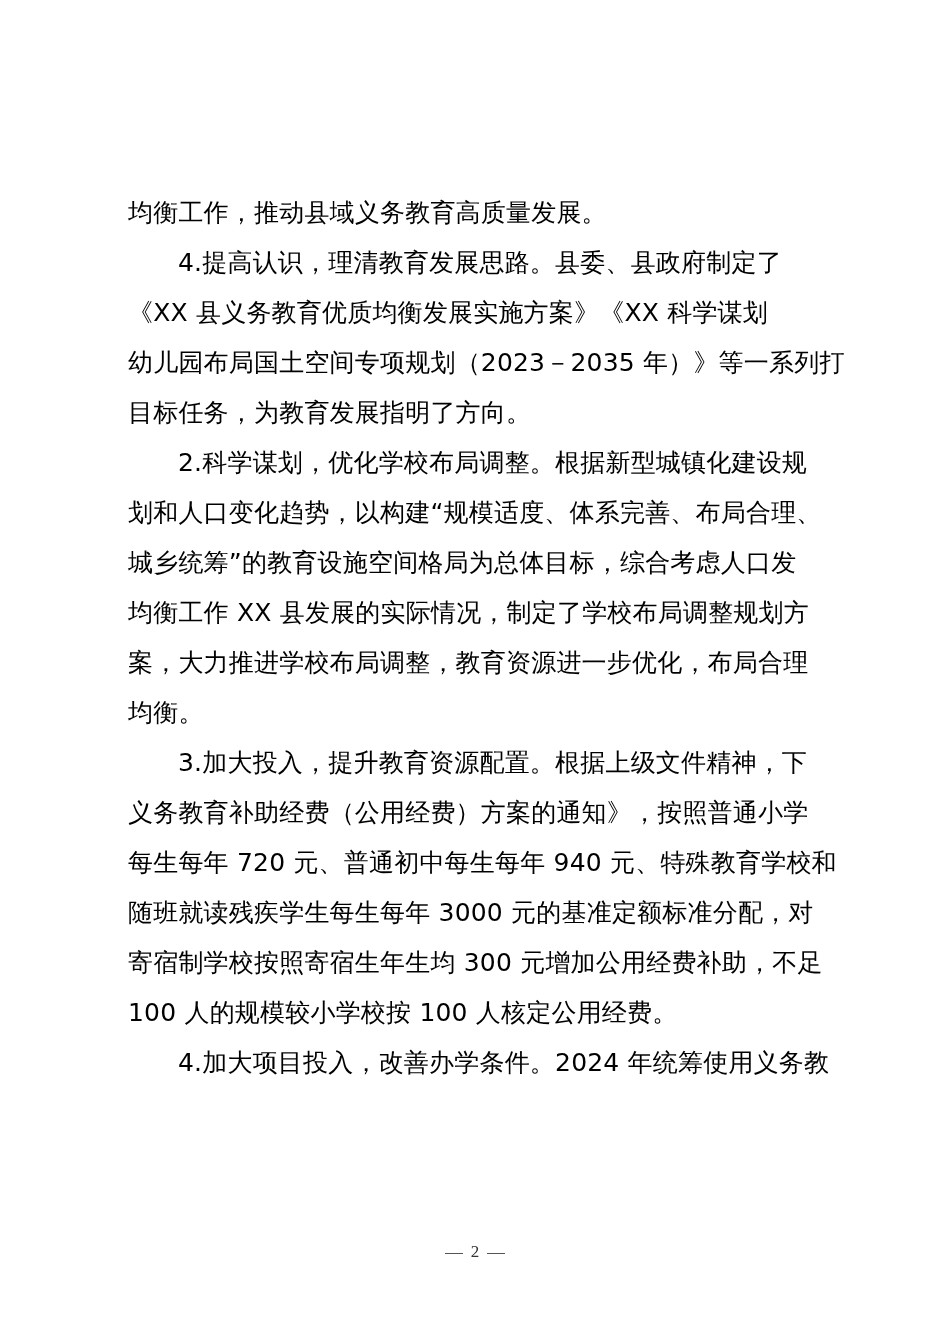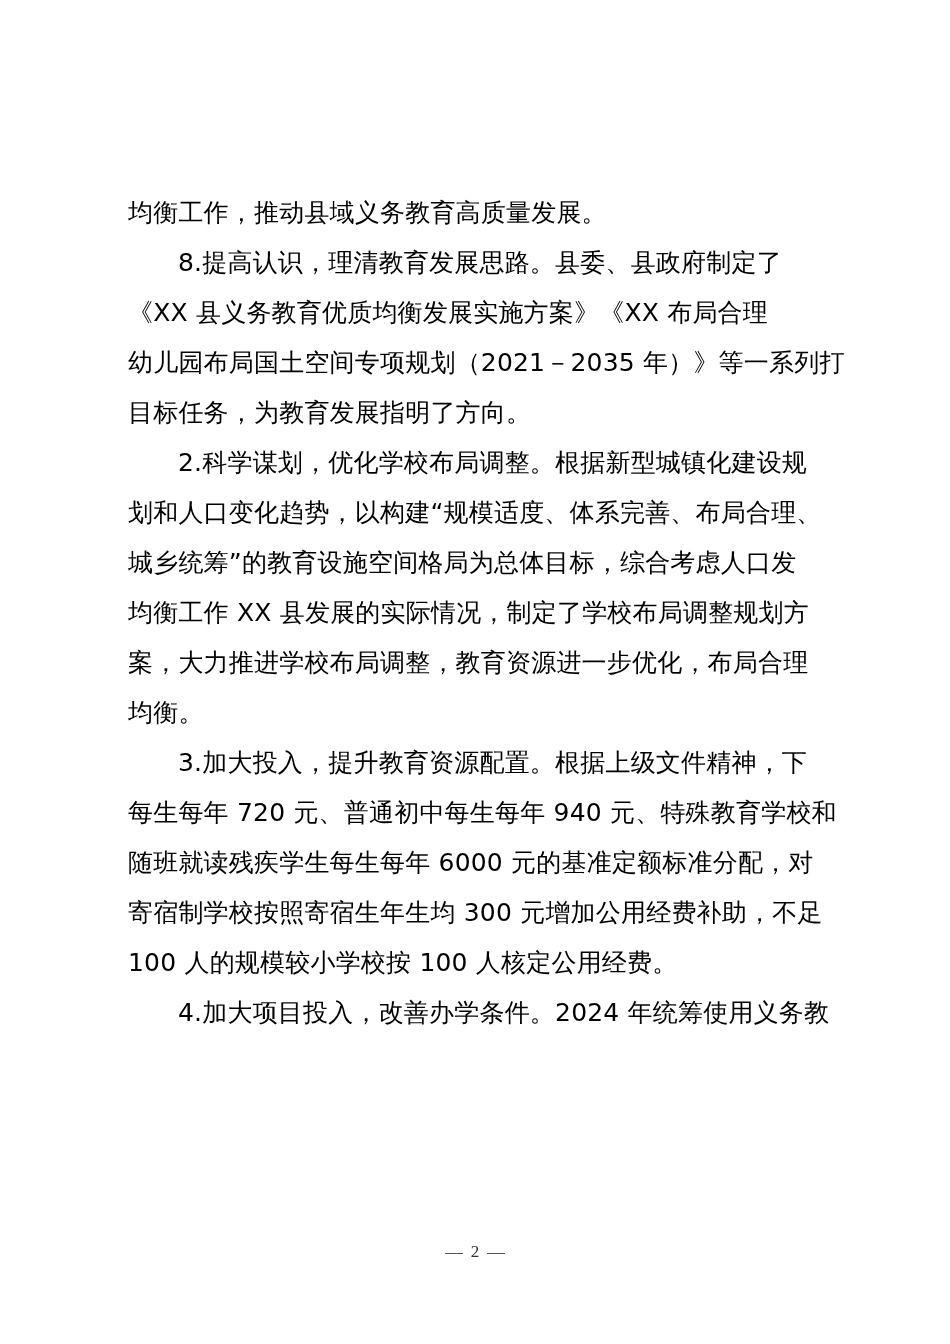--- a/index.html
+++ b/index.html
@@ -57,33 +57,34 @@
       vertical-align: middle;
       margin: 0 8px;
     }
   </style>
 </head>
 <body>
 
 <div class="page">
   <div class="body-text">
     <span class="line">均衡工作，推动县域义务教育高质量发展。</span>
-    <span class="line indent">8.提高认识，理清教育发展思路。县委、县政府制定了</span>
-    <span class="line">《XX 县义务教育优质均衡发展实施方案》《XX 布局合理</span>
-    <span class="line">幼儿园布局国土空间专项规划（2021－2035 年）》等一系列打</span>
+    <span class="line indent">4.提高认识，理清教育发展思路。县委、县政府制定了</span>
+    <span class="line">《XX 县义务教育优质均衡发展实施方案》《XX 科学谋划</span>
+    <span class="line">幼儿园布局国土空间专项规划（2023－2035 年）》等一系列打</span>
     <span class="line">目标任务，为教育发展指明了方向。</span>
     <span class="line indent">2.科学谋划，优化学校布局调整。根据新型城镇化建设规</span>
     <span class="line">划和人口变化趋势，以构建“规模适度、体系完善、布局合理、</span>
     <span class="line">城乡统筹”的教育设施空间格局为总体目标，综合考虑人口发</span>
     <span class="line">均衡工作 XX 县发展的实际情况，制定了学校布局调整规划方</span>
     <span class="line">案，大力推进学校布局调整，教育资源进一步优化，布局合理</span>
     <span class="line">均衡。</span>
     <span class="line indent">3.加大投入，提升教育资源配置。根据上级文件精神，下</span>
+    <span class="line">义务教育补助经费（公用经费）方案的通知》，按照普通小学</span>
     <span class="line">每生每年 720 元、普通初中每生每年 940 元、特殊教育学校和</span>
-    <span class="line">随班就读残疾学生每生每年 6000 元的基准定额标准分配，对</span>
+    <span class="line">随班就读残疾学生每生每年 3000 元的基准定额标准分配，对</span>
     <span class="line">寄宿制学校按照寄宿生年生均 300 元增加公用经费补助，不足</span>
     <span class="line">100 人的规模较小学校按 100 人核定公用经费。</span>
     <span class="line indent">4.加大项目投入，改善办学条件。2024 年统筹使用义务教</span>
   </div>
 
   <div class="footer">
     <span class="dash"></span><span>2</span><span class="dash"></span>
   </div>
 </div>
 

